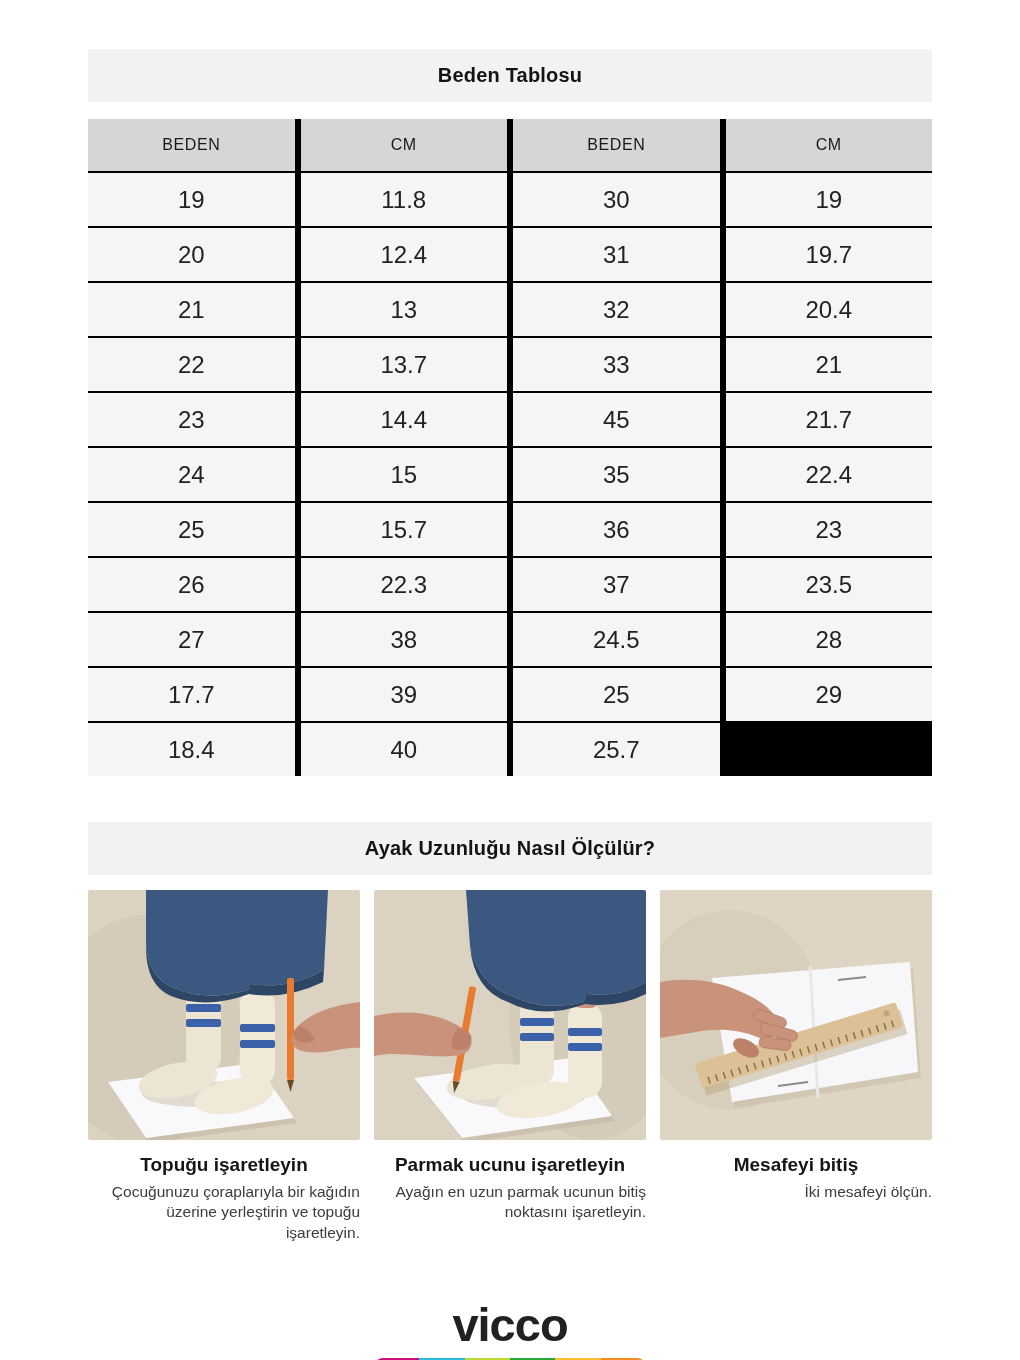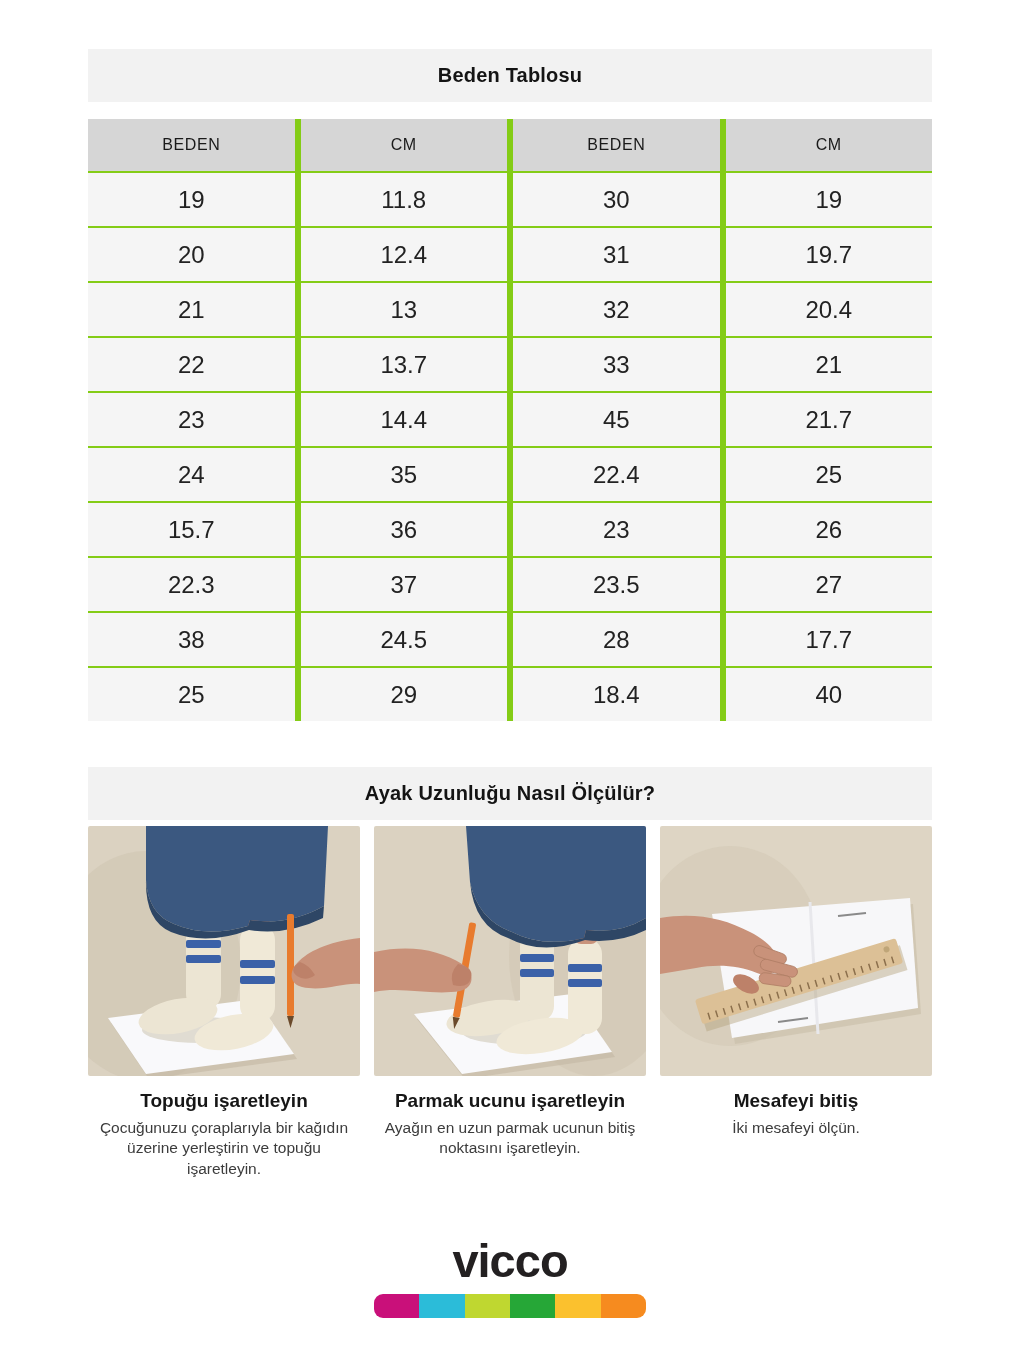--- a/index.html
+++ b/index.html
@@ -22,53 +22,53 @@
     font-size:20px; font-weight:700; letter-spacing:.2px; color:#141414;
   }
   .band2 { margin-top:46px; }
 
   
   .size-table {
     margin-top:17px;
     display:grid;
     grid-template-columns:repeat(4,1fr);
     gap:2px 6px;
-    background:#84cc16;
+    background:#000000;
   }
   .size-table .hcell {
     background:var(--table-header-bg,#d6d6d6);
     height:52px;
     display:flex; align-items:center; justify-content:center;
     font-size:16px; letter-spacing:.6px; color:#1a1a1a;
   }
   .size-table .cell {
     background:var(--table-row-bg,#f5f5f5);
     height:53px;
     display:flex; align-items:center; justify-content:center;
     font-size:24px; color:#222;
   }
 
   
   .steps {
-    margin-top:6px;
+    margin-top:15px;
     display:grid;
     grid-template-columns:repeat(3,1fr);
     gap:0 14px;
   }
   .step-photo {
     width:100%; height:250px; display:block; border-radius:2px;
   }
   .step-title {
     margin-top:14px;
     text-align:center;
     font-size:19px; font-weight:700; color:#161616;
   }
   .step-desc {
     margin-top:6px;
-    text-align:center;
+    text-align:right;
     font-size:15.5px; line-height:1.32; color:#3c3c3c;
   }
 
   
   .footer { margin-top:58px; text-align:center; }
   .logo {
     font-size:47px; font-weight:700; letter-spacing:-1px;
     color:#232021; line-height:1;
   }
   .color-bar {
@@ -108,39 +108,42 @@
       <div class="cell">20.4</div>
       <div class="cell">22</div>
       <div class="cell">13.7</div>
       <div class="cell">33</div>
       <div class="cell">21</div>
       <div class="cell">23</div>
       <div class="cell">14.4</div>
       <div class="cell">45</div>
       <div class="cell">21.7</div>
       <div class="cell">24</div>
+      <div class="cell">15</div>
       <div class="cell">35</div>
       <div class="cell">22.4</div>
       <div class="cell">25</div>
       <div class="cell">15.7</div>
       <div class="cell">36</div>
       <div class="cell">23</div>
       <div class="cell">26</div>
       <div class="cell">22.3</div>
       <div class="cell">37</div>
       <div class="cell">23.5</div>
       <div class="cell">27</div>
       <div class="cell">38</div>
       <div class="cell">24.5</div>
       <div class="cell">28</div>
       <div class="cell">17.7</div>
+      <div class="cell">39</div>
       <div class="cell">25</div>
       <div class="cell">29</div>
       <div class="cell">18.4</div>
       <div class="cell">40</div>
+      <div class="cell">25.7</div>
     </div>
 
   <header class="band band2">
     <h2 class="band-title">Ayak Uzunluğu Nasıl Ölçülür?</h2>
   </header>
 
   <div class="steps">
 
     <div class="step">
       <svg class="step-photo" viewBox="0 0 272 250" xmlns="http://www.w3.org/2000/svg">

